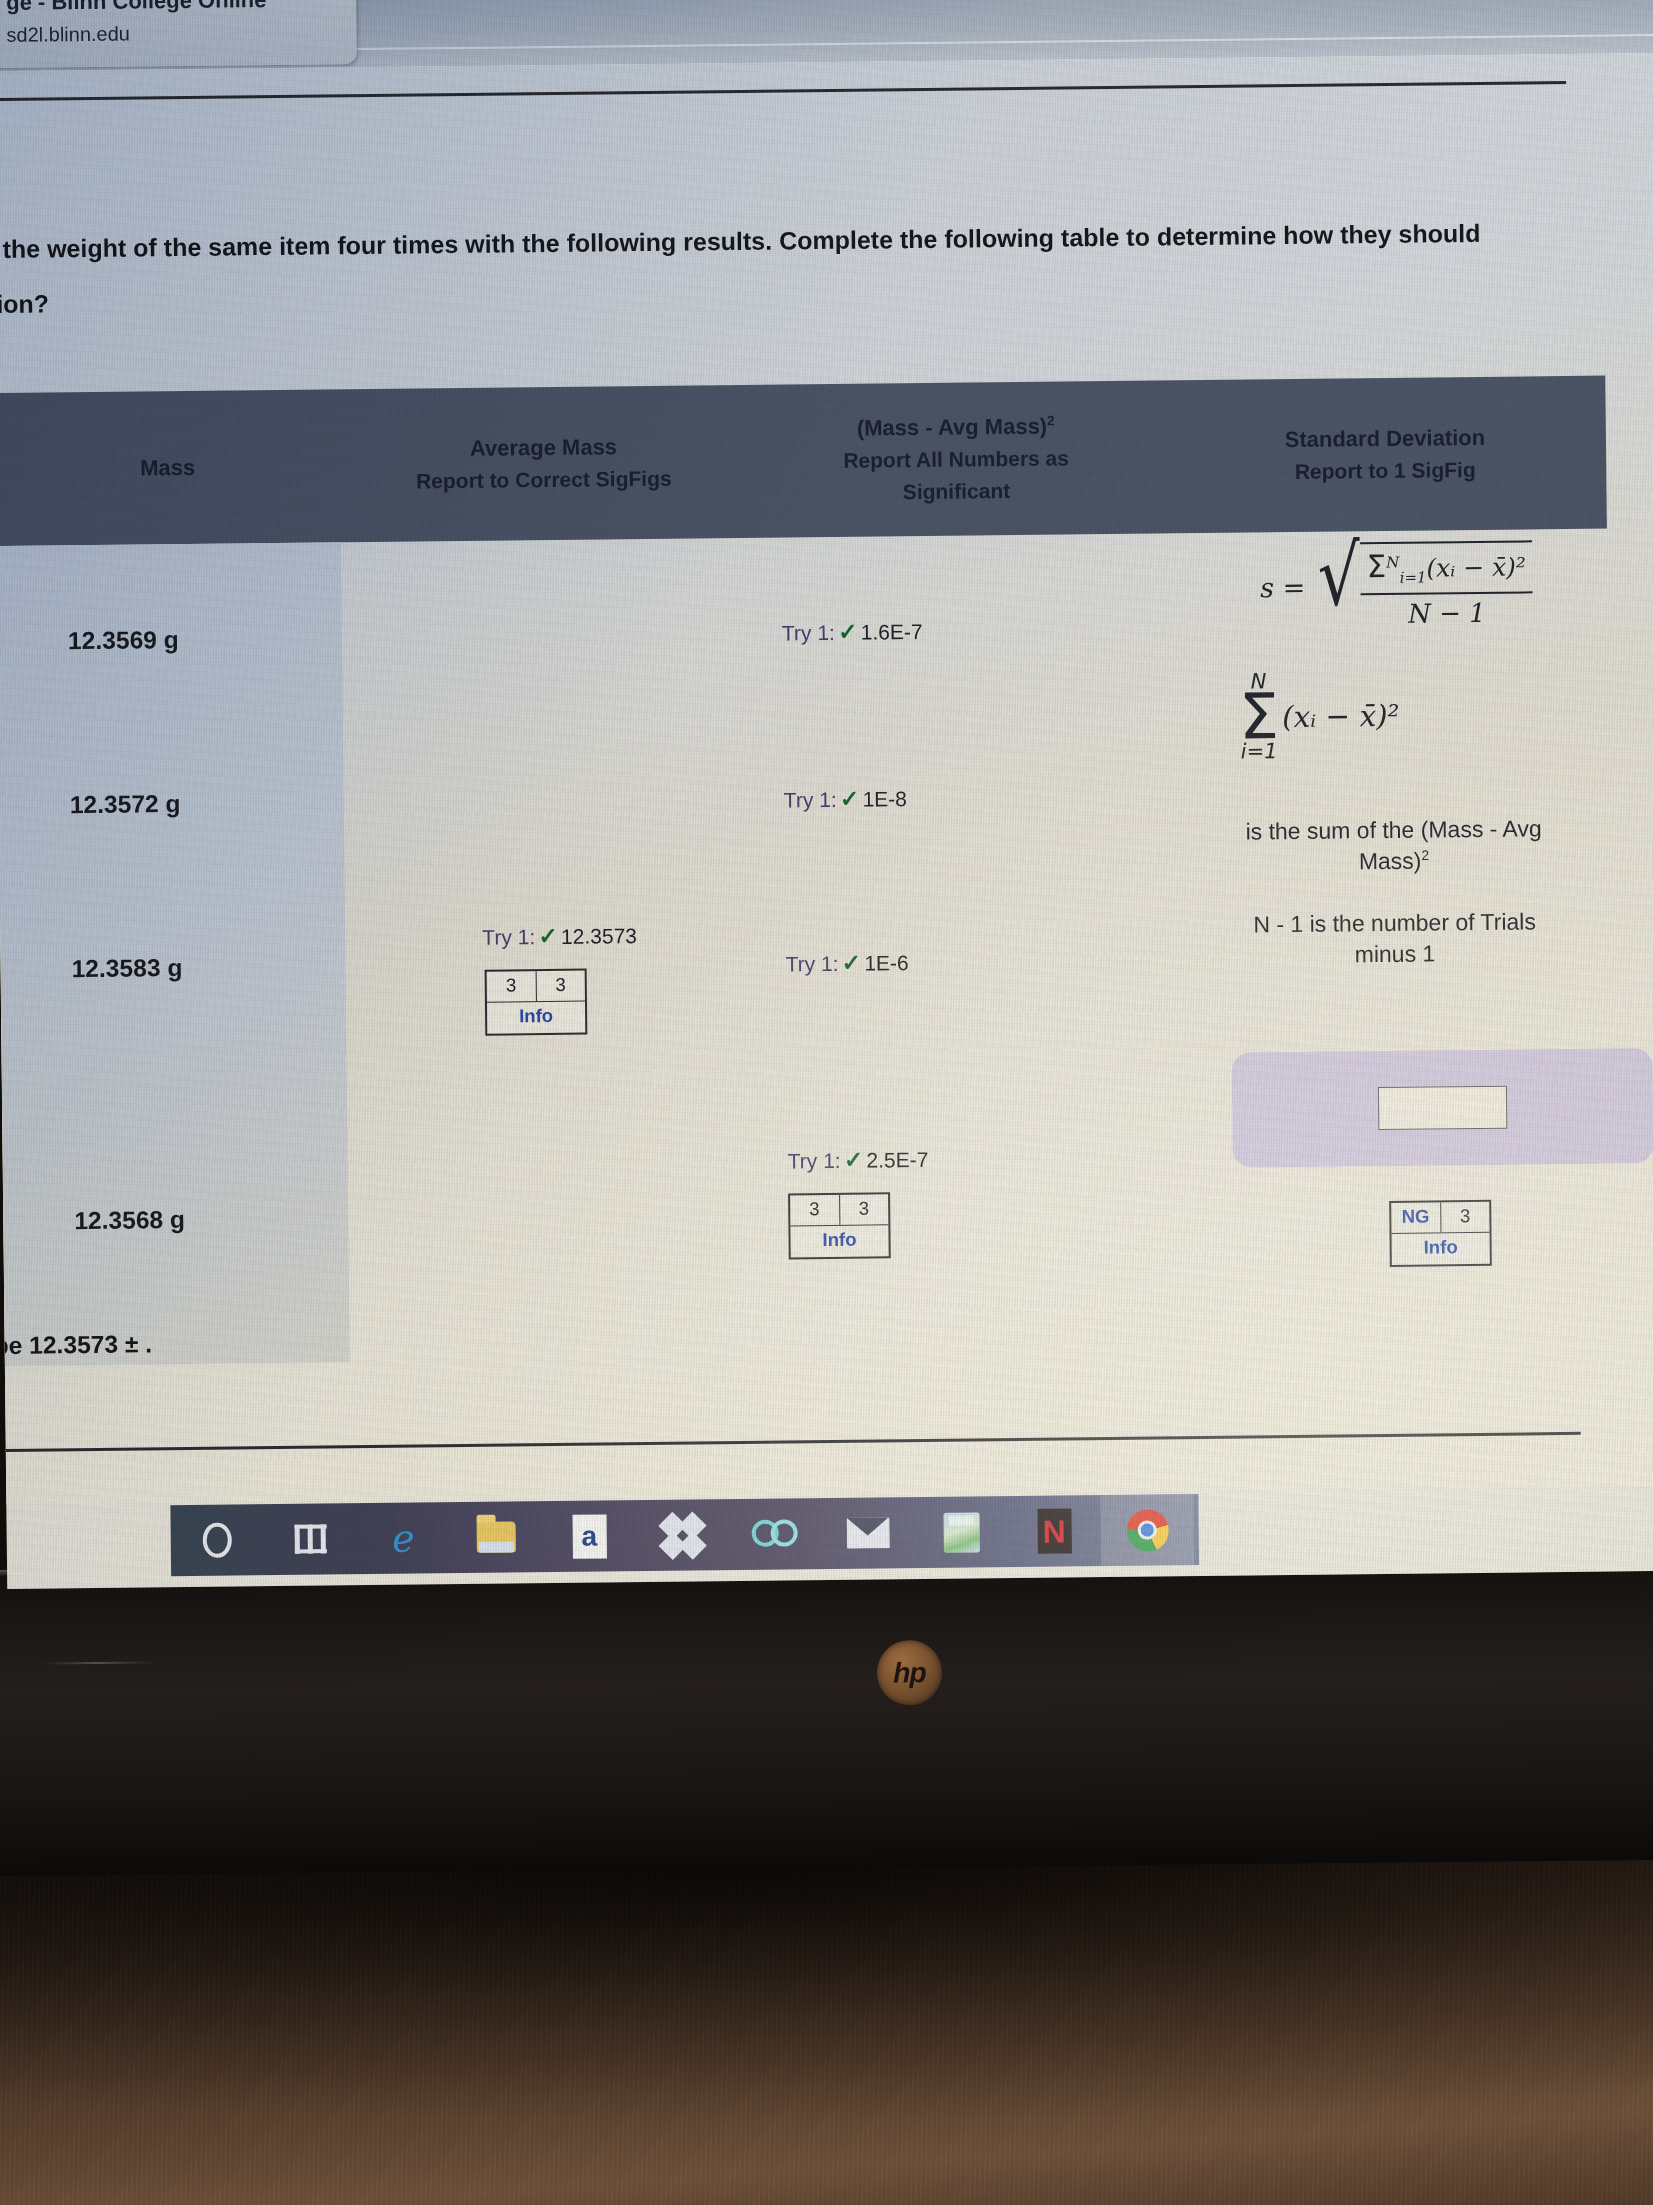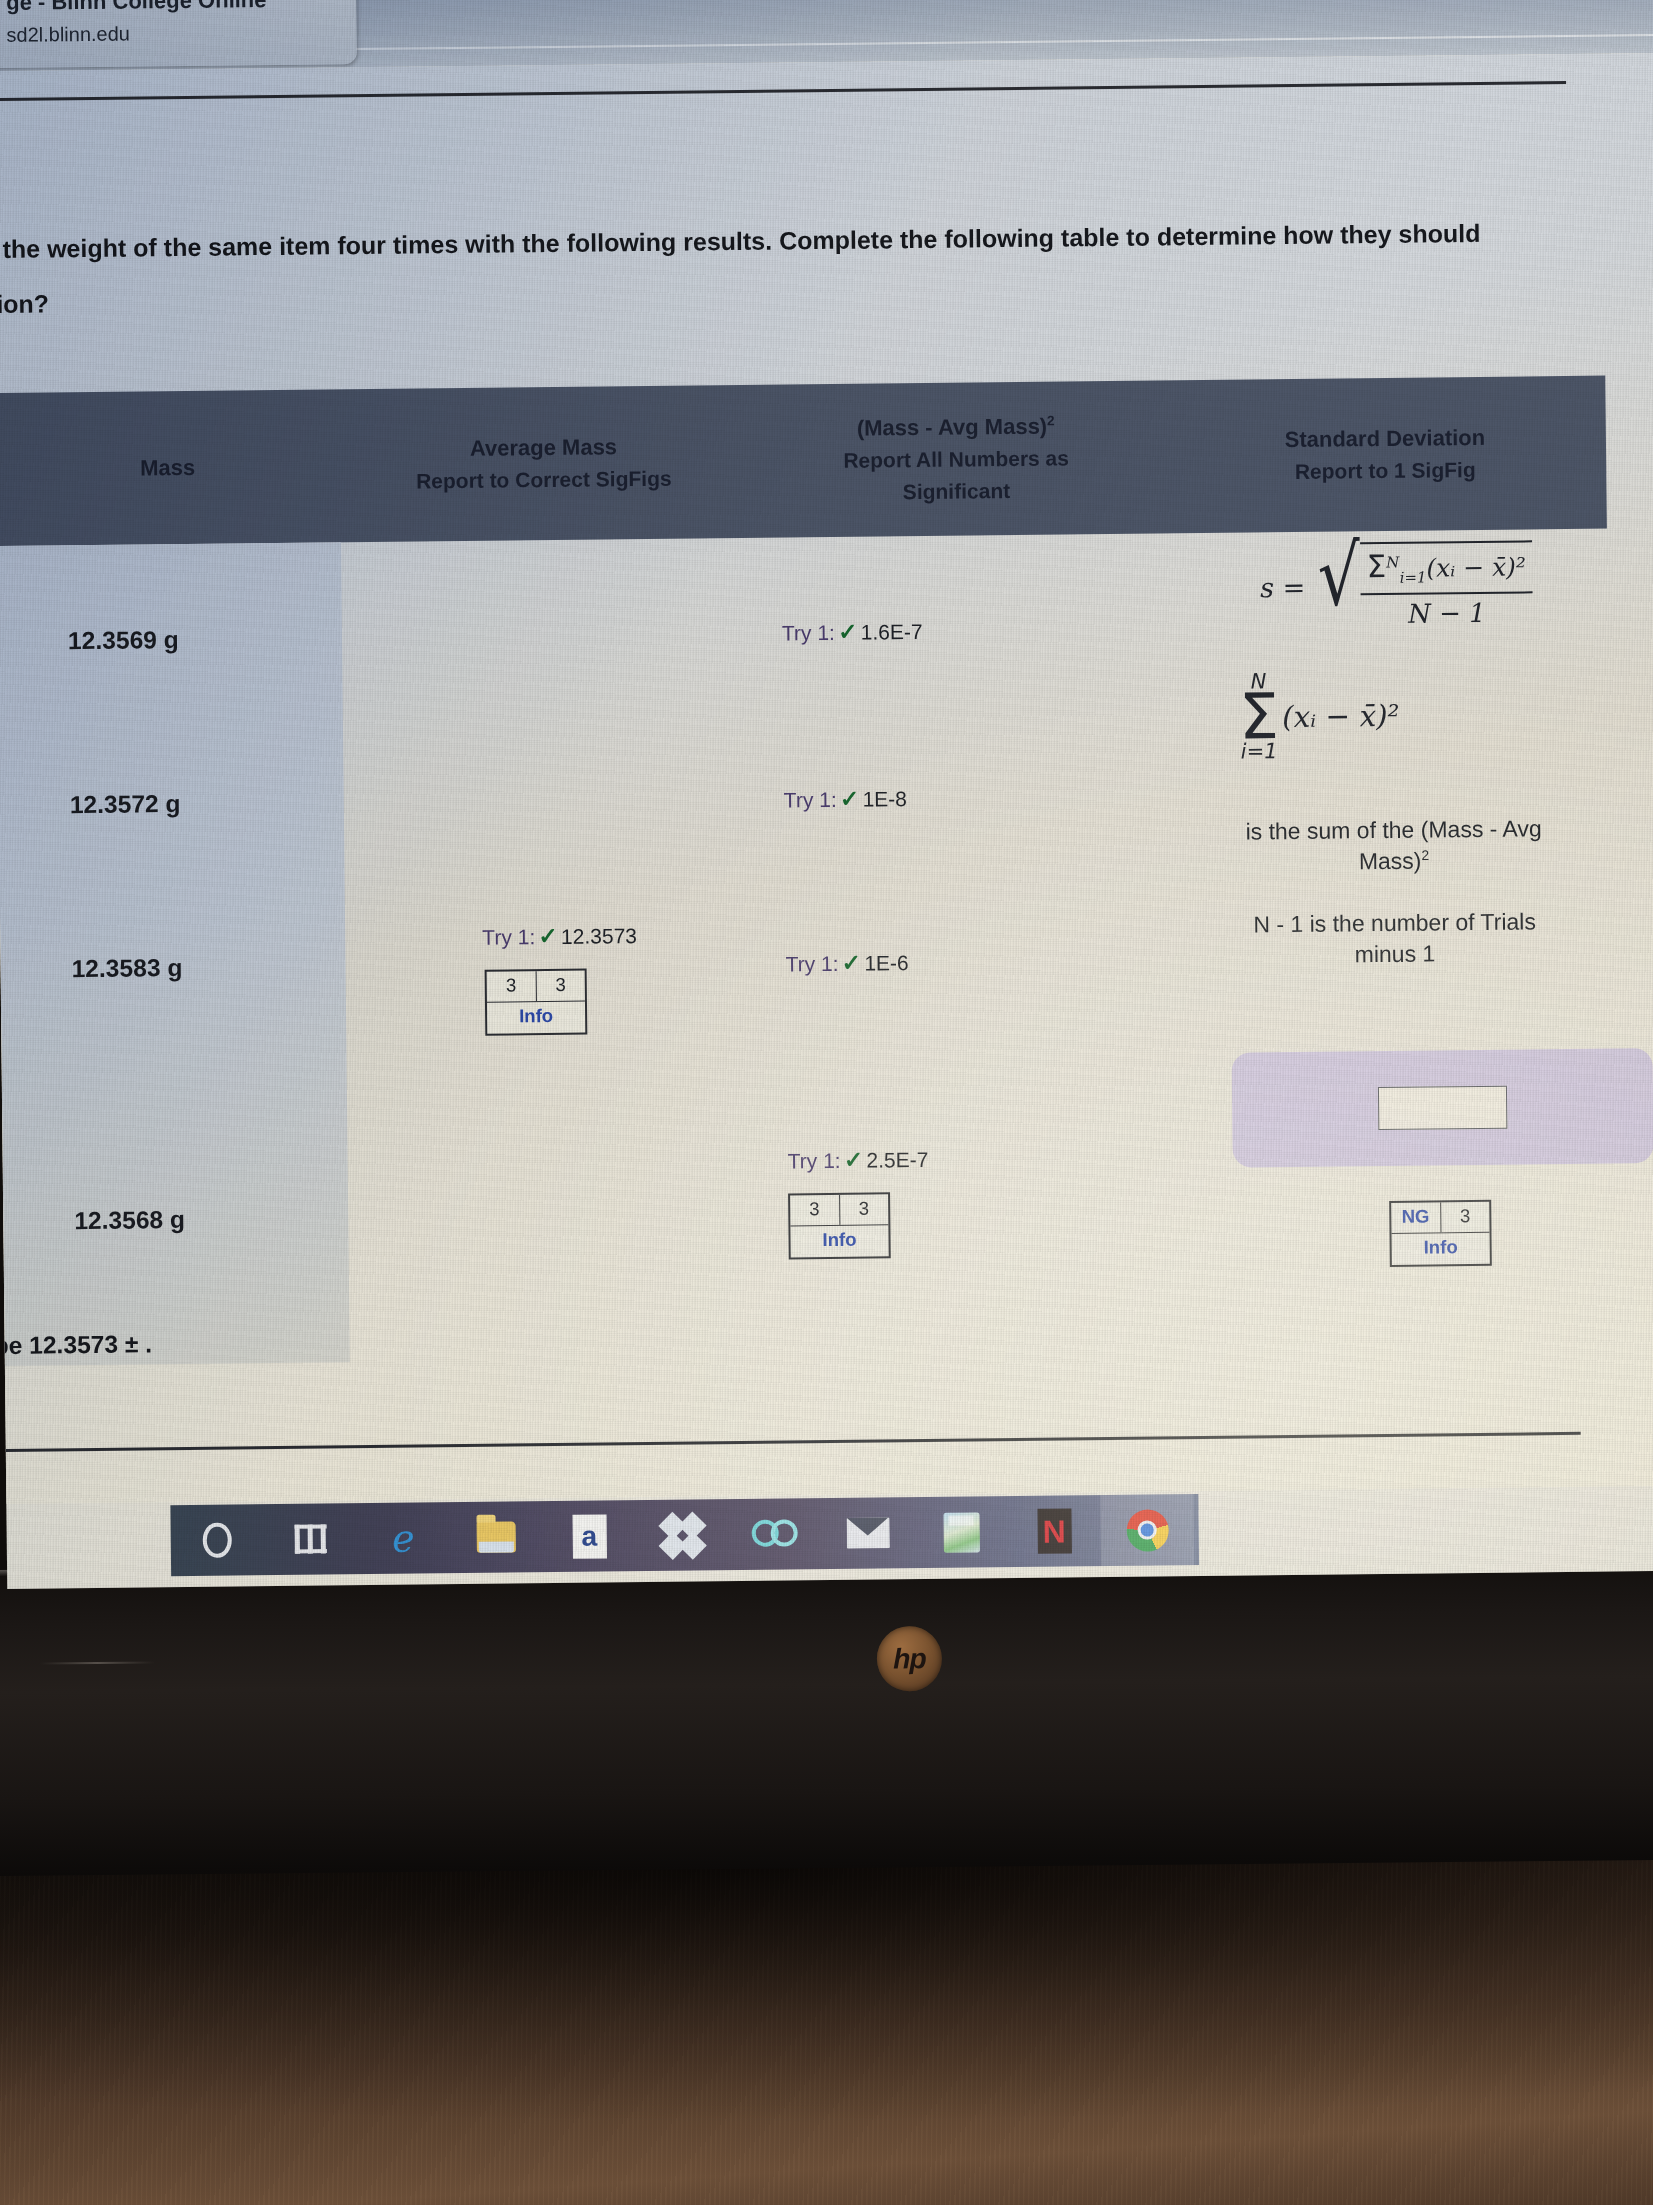--- a/index.html
+++ b/index.html
@@ -40,21 +40,21 @@
     position: absolute; left: -5.5px; top: 1570px; width: 1665px; height: 306px;
     background: linear-gradient(180deg, #120f0d 0%, #1b1715 18%, #241f1c 40%, #191513 75%, #0c0a09 100%);
     transform: rotate(-0.55deg);
     transform-origin: left top;
   }
   .bezel-hl {
     position: absolute; left: 0; right: 0; top: 0; height: 5.5px;
     background: linear-gradient(180deg, rgba(190,185,180,0.40), rgba(120,115,110,0.05));
   }
   .hp-logo {
-    position: absolute; left: 881px; top: 65px;
+    position: absolute; left: 881px; top: 79px;
     width: 65px; height: 65px; border-radius: 50%;
     background: radial-gradient(circle at 38% 32%, #9c6c40 0%, #79522f 48%, #503520 100%);
     display: flex; align-items: center; justify-content: center;
     box-shadow: inset 0 0 7.7px rgba(0,0,0,.55);
   }
   .hp-logo span {
     font-family: "Liberation Sans", sans-serif;
     font-style: italic; font-weight: 700; font-size: 28.4px;
     color: #1d1410; letter-spacing: -1.1px; line-height: 1;
   }

